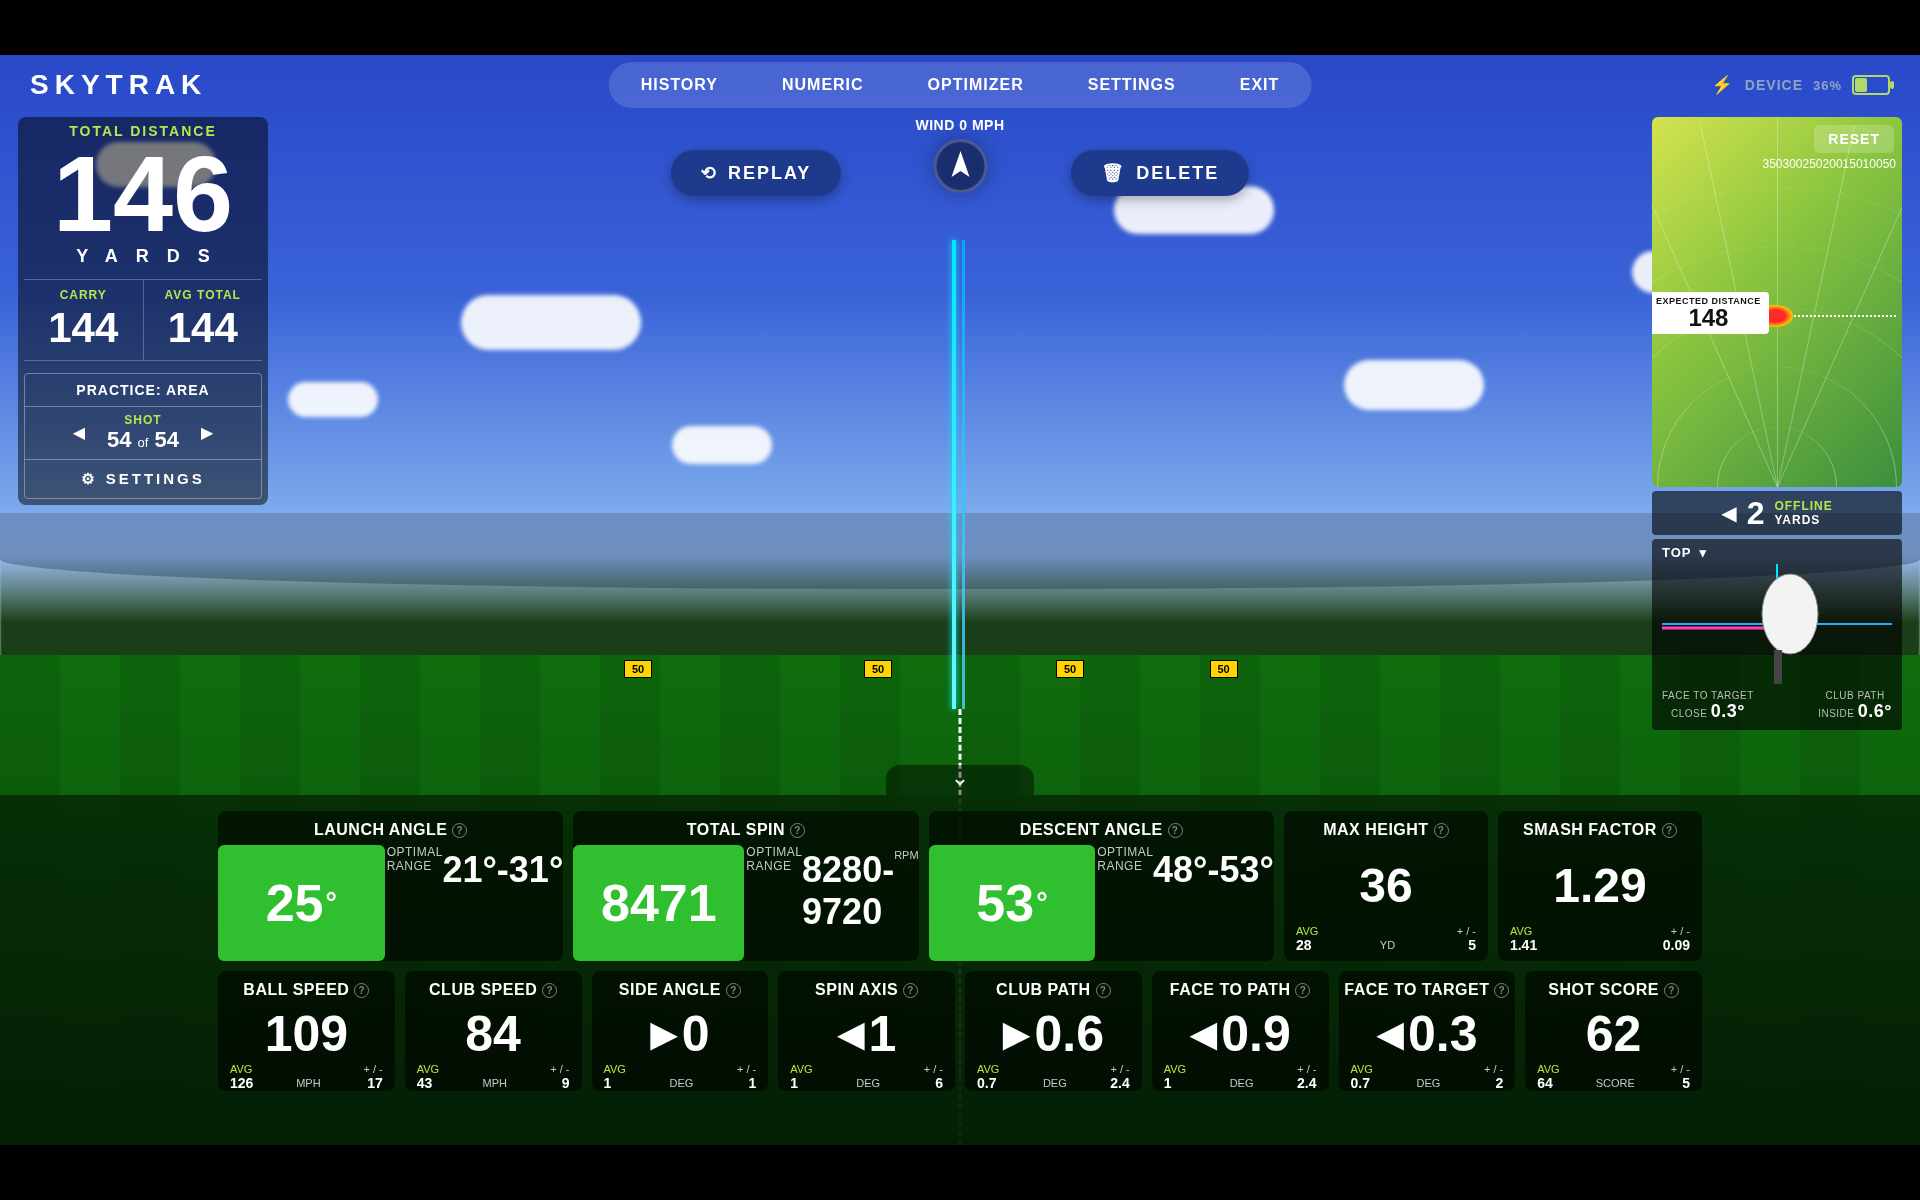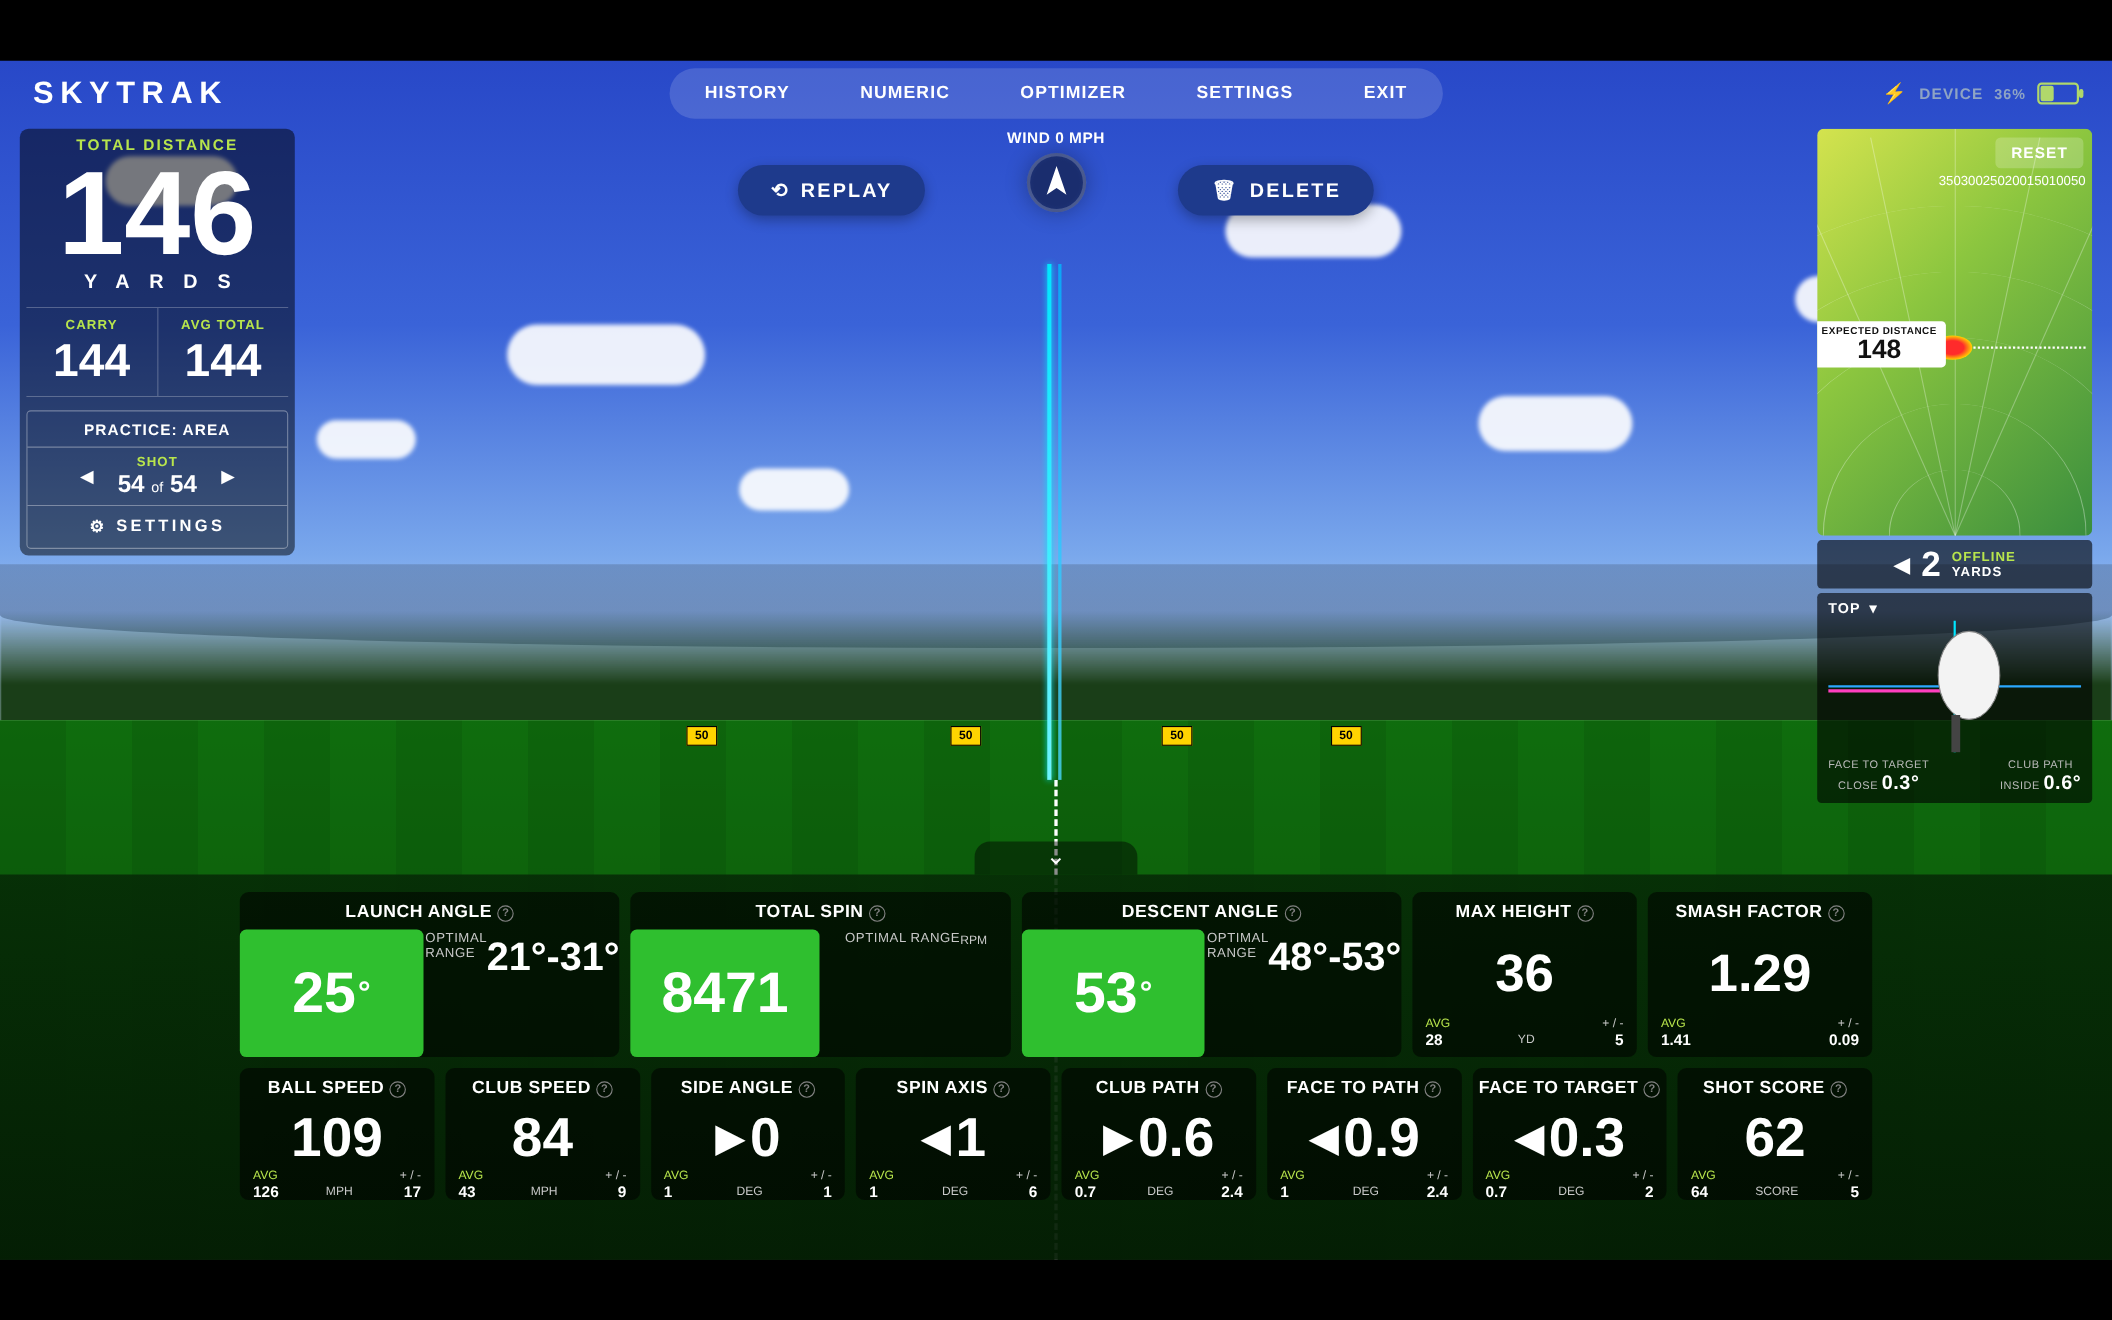--- a/index.html
+++ b/index.html
@@ -315,20 +315,21 @@
       </div>
 
       <div class="tile big-green">
         <div class="tile-hd"><span>TOTAL SPIN</span><span class="info">?</span></div>
         <div class="green-body">
           <div class="green-val">
               <span>8471</span>
             </div>
           <div class="opt-side">
             <div class="opt-lbl">OPTIMAL RANGE</div>
+            <div class="opt-val">8280-9720</div>
             <div class="opt-sub">RPM</div>
           </div>
         </div>
       </div>
 
       <div class="tile big-green">
         <div class="tile-hd"><span>DESCENT ANGLE</span><span class="info">?</span></div>
         <div class="green-body">
           <div class="green-val">
               <span>53</span>

